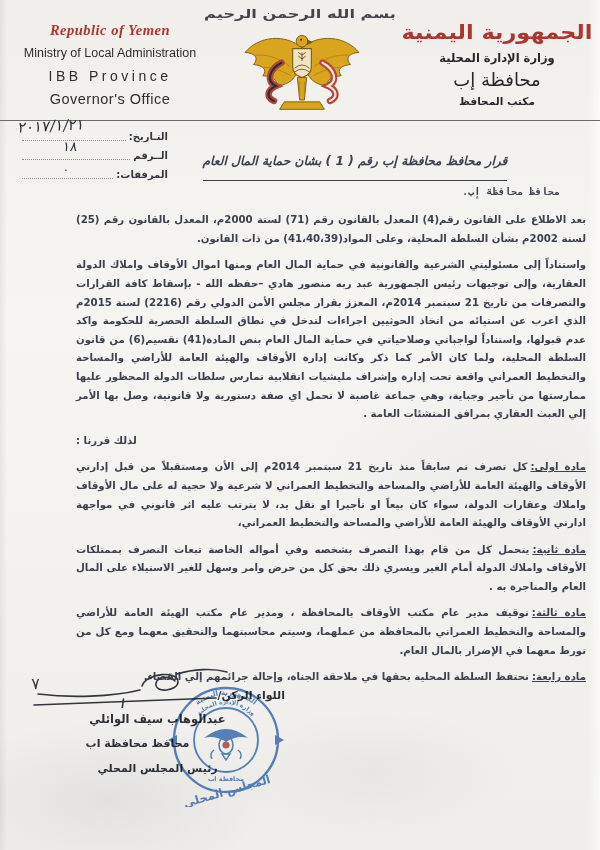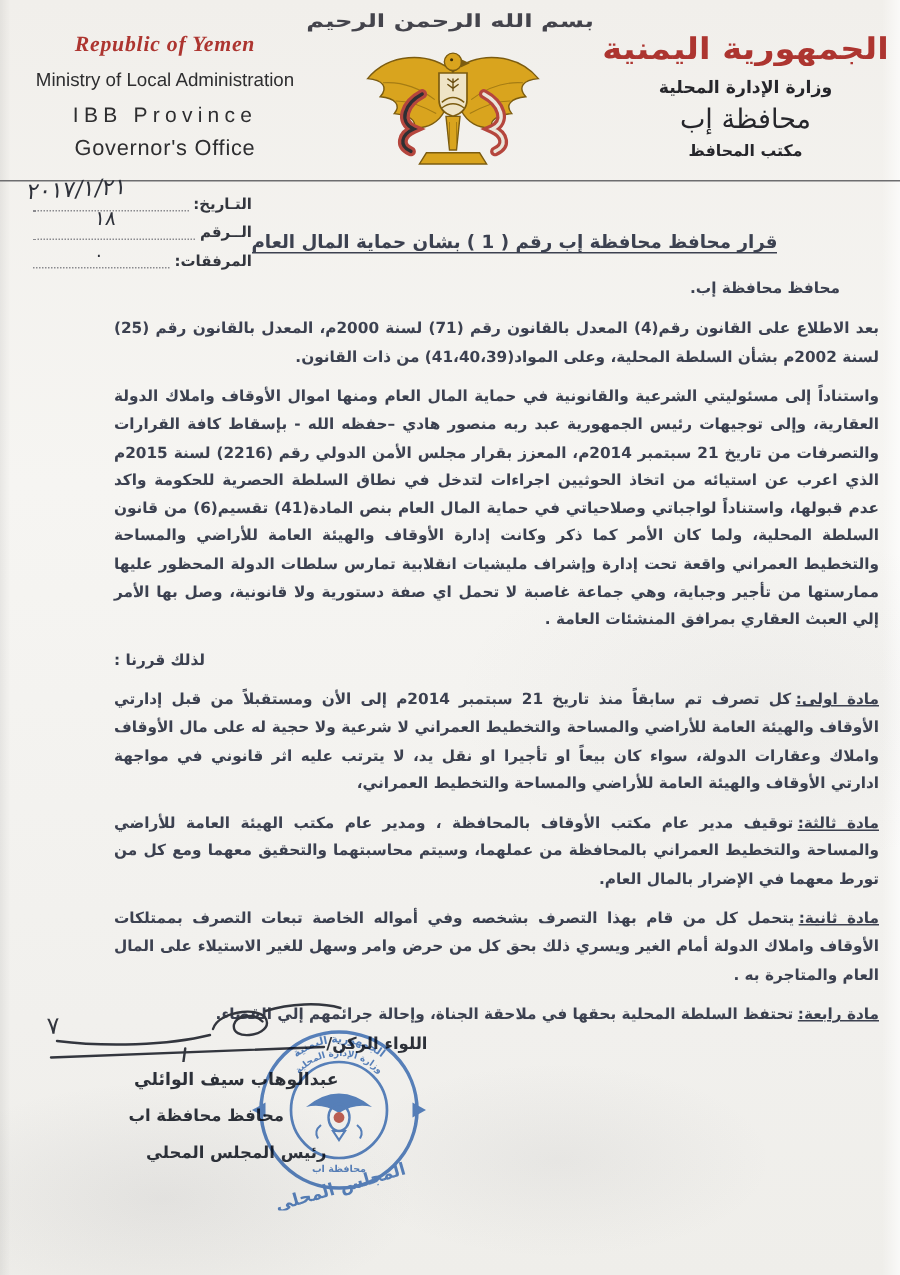--- a/index.html
+++ b/index.html
@@ -35,22 +35,22 @@
   .meta-label{white-space:nowrap;}
   .meta-dots{flex:1;border-bottom:1.6px dotted #8a8a8e;margin:0 3px 1px 6px;height:100%;position:relative;}
   .hand{font-weight:normal;color:#2e313a;}
   .hand-date{position:absolute;left:-4px;top:-9px;font-size:15px;transform:rotate(-3deg) skewX(-10deg);letter-spacing:1px;white-space:nowrap;}
   .hand-num{position:absolute;left:38%;top:-7px;font-size:13.5px;transform:skewX(-8deg);}
   .hand-dot{position:absolute;left:46%;top:-4px;font-size:12px;}
   
   .doc{position:absolute;top:152px;right:14px;left:76px;direction:rtl;text-align:justify;
     font-size:10.2px;font-weight:bold;line-height:18.6px;color:#3c4150;}
   .title{text-align:center;margin:0 0 13px 0;font-size:12.2px;}
-  .title span{position:relative;left:12px;border-bottom:1.3px solid #3c4150;padding-bottom:0;}
-  .salutation{text-align:right;margin:0 26px 9px 0;}
+  .title span{position:relative;left:24px;border-bottom:1.3px solid #3c4150;padding-bottom:12px;font-style:italic;}
+  .salutation{text-align:right;margin:0 26px 9px 0;font-family:Liberation Mono, monospace;}
   .para{margin:0 0 8px 0;}
   .lead{margin:5px 13px 8px 0;text-align:left;}
   .alabel{text-decoration:underline;margin-left:3px;}
   .issued{margin:4px 148px 0 0;text-align:right;}
   
   .sig{position:absolute;top:666px;left:30px;width:255px;direction:rtl;text-align:center;color:#2c3038;}
   .sig-top{position:relative;height:40px;}
   .sig-rank{position:absolute;right:0;top:23px;font-size:11px;font-weight:bold;}
   .scrawl{position:absolute;left:0;top:0;}
   .sig-name{font-size:11.5px;font-weight:bold;margin-top:6px;}
@@ -139,22 +139,22 @@
     </div>
   </div>
 
   <div class="doc">
     <div class="title"><span>قرار محافظ محافظة إب رقم ( 1 ) بشان حماية المال العام</span></div>
     <div class="salutation">محافظ محافظة إب.</div>
     <p class="para">بعد الاطلاع على القانون رقم(4) المعدل بالقانون رقم (71) لسنة 2000م، المعدل بالقانون رقم (25) لسنة 2002م بشأن السلطة المحلية، وعلى المواد(41،40،39) من ذات القانون.</p>
     <p class="para">واستناداً إلى مسئوليتي الشرعية والقانونية في حماية المال العام ومنها اموال الأوقاف واملاك الدولة العقارية، وإلى توجيهات رئيس الجمهورية عبد ربه منصور هادي –حفظه الله - بإسقاط كافة القرارات والتصرفات من تاريخ 21 سبتمبر 2014م، المعزز بقرار مجلس الأمن الدولي رقم (2216) لسنة 2015م الذي اعرب عن استيائه من اتخاذ الحوثيين اجراءات لتدخل في نطاق السلطة الحصرية للحكومة واكد عدم قبولها، واستناداً لواجباتي وصلاحياتي في حماية المال العام بنص المادة(41) تقسيم(6) من قانون السلطة المحلية، ولما كان الأمر كما ذكر وكانت إدارة الأوقاف والهيئة العامة للأراضي والمساحة والتخطيط العمراني واقعة تحت إدارة وإشراف مليشيات انقلابية تمارس سلطات الدولة المحظور عليها ممارستها من تأجير وجباية، وهي جماعة غاصبة لا تحمل اي صفة دستورية ولا قانونية، وصل بها الأمر إلي العبث العقاري بمرافق المنشئات العامة .</p>
     <p class="lead">لذلك قررنا :</p>
     <p class="para"><span class="alabel">مادة اولى:</span><span>كل تصرف تم سابقاً منذ تاريخ 21 سبتمبر 2014م إلى الأن ومستقبلاً من قبل إدارتي الأوقاف والهيئة العامة للأراضي والمساحة والتخطيط العمراني لا شرعية ولا حجية له على مال الأوقاف واملاك وعقارات الدولة، سواء كان بيعاً او تأجيرا او نقل يد، لا يترتب عليه اثر قانوني في مواجهة ادارتي الأوقاف والهيئة العامة للأراضي والمساحة والتخطيط العمراني،</span></p>
+    <p class="para"><span class="alabel">مادة ثانية:</span><span>يتحمل كل من قام بهذا التصرف بشخصه وفي أمواله الخاصة تبعات التصرف بممتلكات الأوقاف واملاك الدولة أمام الغير ويسري ذلك بحق كل من حرض وامر وسهل للغير الاستيلاء على المال العام والمتاجرة به .</span></p>
     <p class="para"><span class="alabel">مادة ثالثة:</span><span>توقيف مدير عام مكتب الأوقاف بالمحافظة ، ومدير عام مكتب الهيئة العامة للأراضي والمساحة والتخطيط العمراني بالمحافظة من عملهما، وسيتم محاسبتهما والتحقيق معهما ومع كل من تورط معهما في الإضرار بالمال العام.</span></p>
-    <p class="para"><span class="alabel">مادة ثانية:</span><span>يتحمل كل من قام بهذا التصرف بشخصه وفي أمواله الخاصة تبعات التصرف بممتلكات الأوقاف واملاك الدولة أمام الغير ويسري ذلك بحق كل من حرض وامر وسهل للغير الاستيلاء على المال العام والمتاجرة به .</span></p>
     <p class="para"><span class="alabel">مادة رابعة:</span><span>تحتفظ السلطة المحلية بحقها في ملاحقة الجناة، وإحالة جرائمهم إلي القضاء.</span></p>
   </div>
 
   <div class="sig">
     <div class="sig-top">
       <svg class="scrawl" width="200" height="42" viewBox="0 0 200 42">
         <text x="10" y="23" font-size="16" letter-spacing="7" fill="#33363e" transform="rotate(-2 10 23)" font-family="DejaVu Sans, sans-serif">٢٠١٧</text>
         <g fill="none" stroke="#33363e" stroke-width="1.6" stroke-linecap="round">
           <path d="M112,20 c4,-13 36,-16 36,-4 c0,9 -24,12 -22,1 c1.5,-6 13,-8 19,-2"></path>
           <path d="M147,8 c16,-5 36,-6 50,-2"></path>

